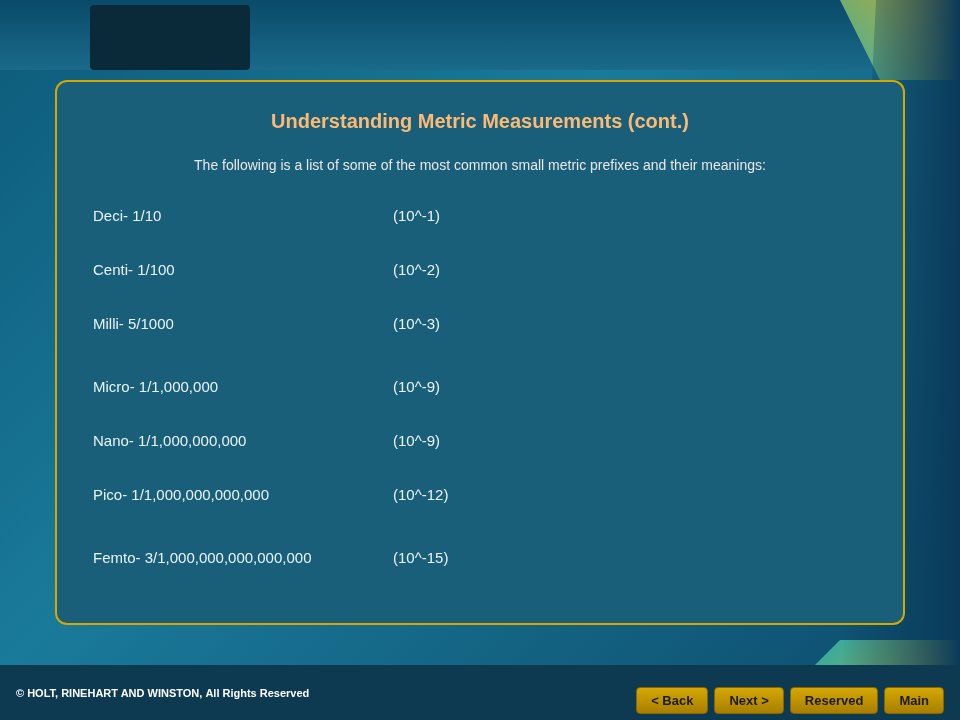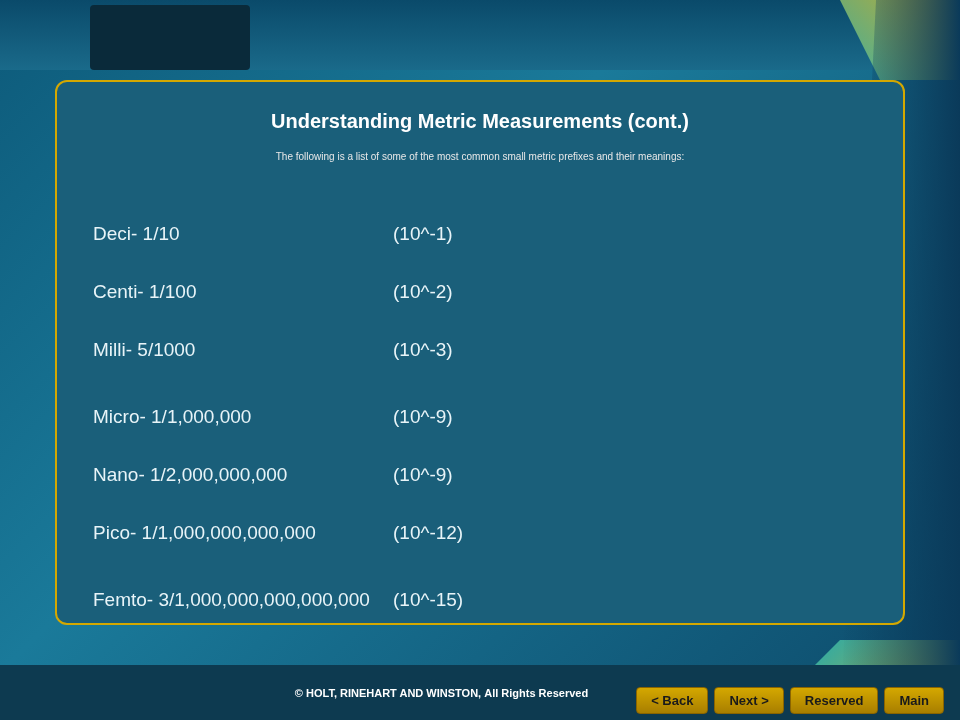--- a/index.html
+++ b/index.html
@@ -81,37 +81,36 @@
       right: 55px;
       bottom: 95px;
       background: #1a5f7a;
       border-radius: 12px;
       border: 2px solid #d4a800;
       padding: 28px 36px 24px 36px;
     }
 
     .card-title {
       text-align: center;
-      color: #ffffff;
+      color: #fdba74;
       font-size: 20px;
       font-weight: bold;
-      margin-bottom: 16px;
+      margin-bottom: 22px;
     }
 
     .card-intro {
       color: #e8e8e8;
-      font-size: 10px;
+      font-size: 14px;
       text-align: center;
       line-height: 1.5;
-      margin-bottom: 28px;
     }
 
     .prefix-table {
       color: #e8f4f8;
-      font-size: 19px;
+      font-size: 15px;
       line-height: 1.0;
     }
 
     .prefix-group {
       margin-bottom: 16px;
     }
 
     .prefix-row {
       display: flex;
       align-items: baseline;
@@ -131,21 +130,21 @@
     
     .bottom-bar {
       position: absolute;
       bottom: 0;
       left: 0;
       right: 0;
       height: 55px;
       background: #0d3a50;
       display: flex;
       align-items: center;
-      justify-content: flex-end;
+      justify-content: space-between;
       padding: 0 16px;
       gap: 48px;
     }
 
     .copyright {
       color: #ccc;
       font-size: 11px;
     }
 
     .copyright span {
@@ -204,21 +203,21 @@
         <span class="prefix-name">Milli- 5/1000</span>
         <span class="prefix-value">(10^-3)</span>
       </div>
     </div>
     <div class="prefix-group">
       <div class="prefix-row">
         <span class="prefix-name">Micro- 1/1,000,000</span>
         <span class="prefix-value">(10^-9)</span>
       </div>
       <div class="prefix-row">
-        <span class="prefix-name">Nano- 1/2,000,000,000</span>
+        <span class="prefix-name">Nano- 1/1,000,000,000</span>
         <span class="prefix-value">(10^-9)</span>
       </div>
       <div class="prefix-row">
         <span class="prefix-name">Pico- 1/1,000,000,000,000</span>
         <span class="prefix-value">(10^-12)</span>
       </div>
     </div>
     <div class="prefix-group">
       <div class="prefix-row">
         <span class="prefix-name">Femto- 3/1,000,000,000,000,000</span>

